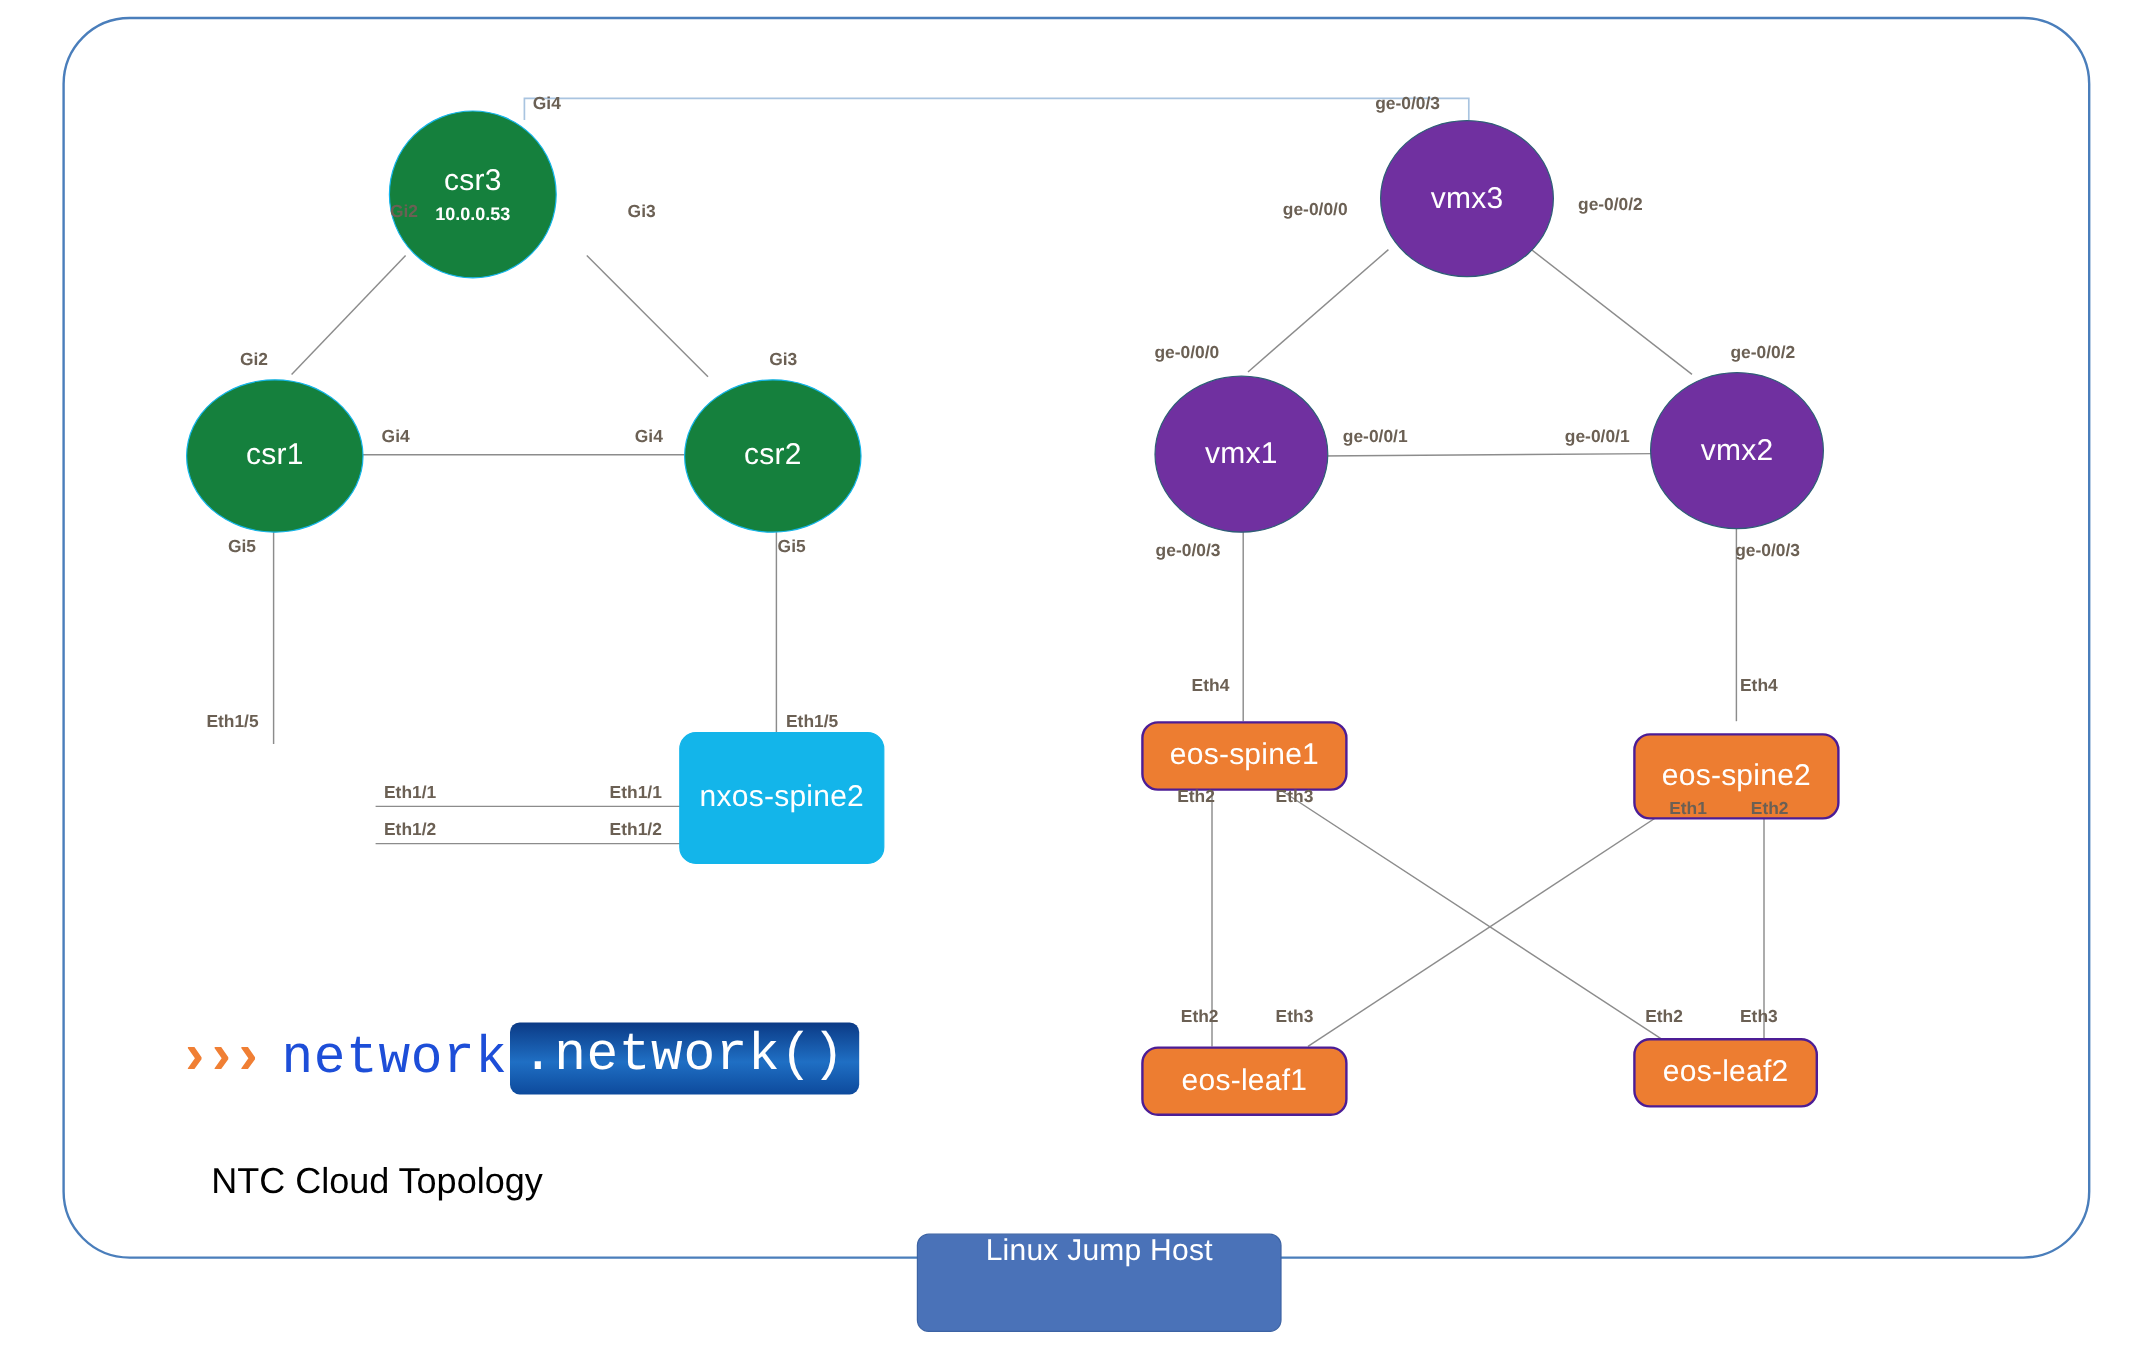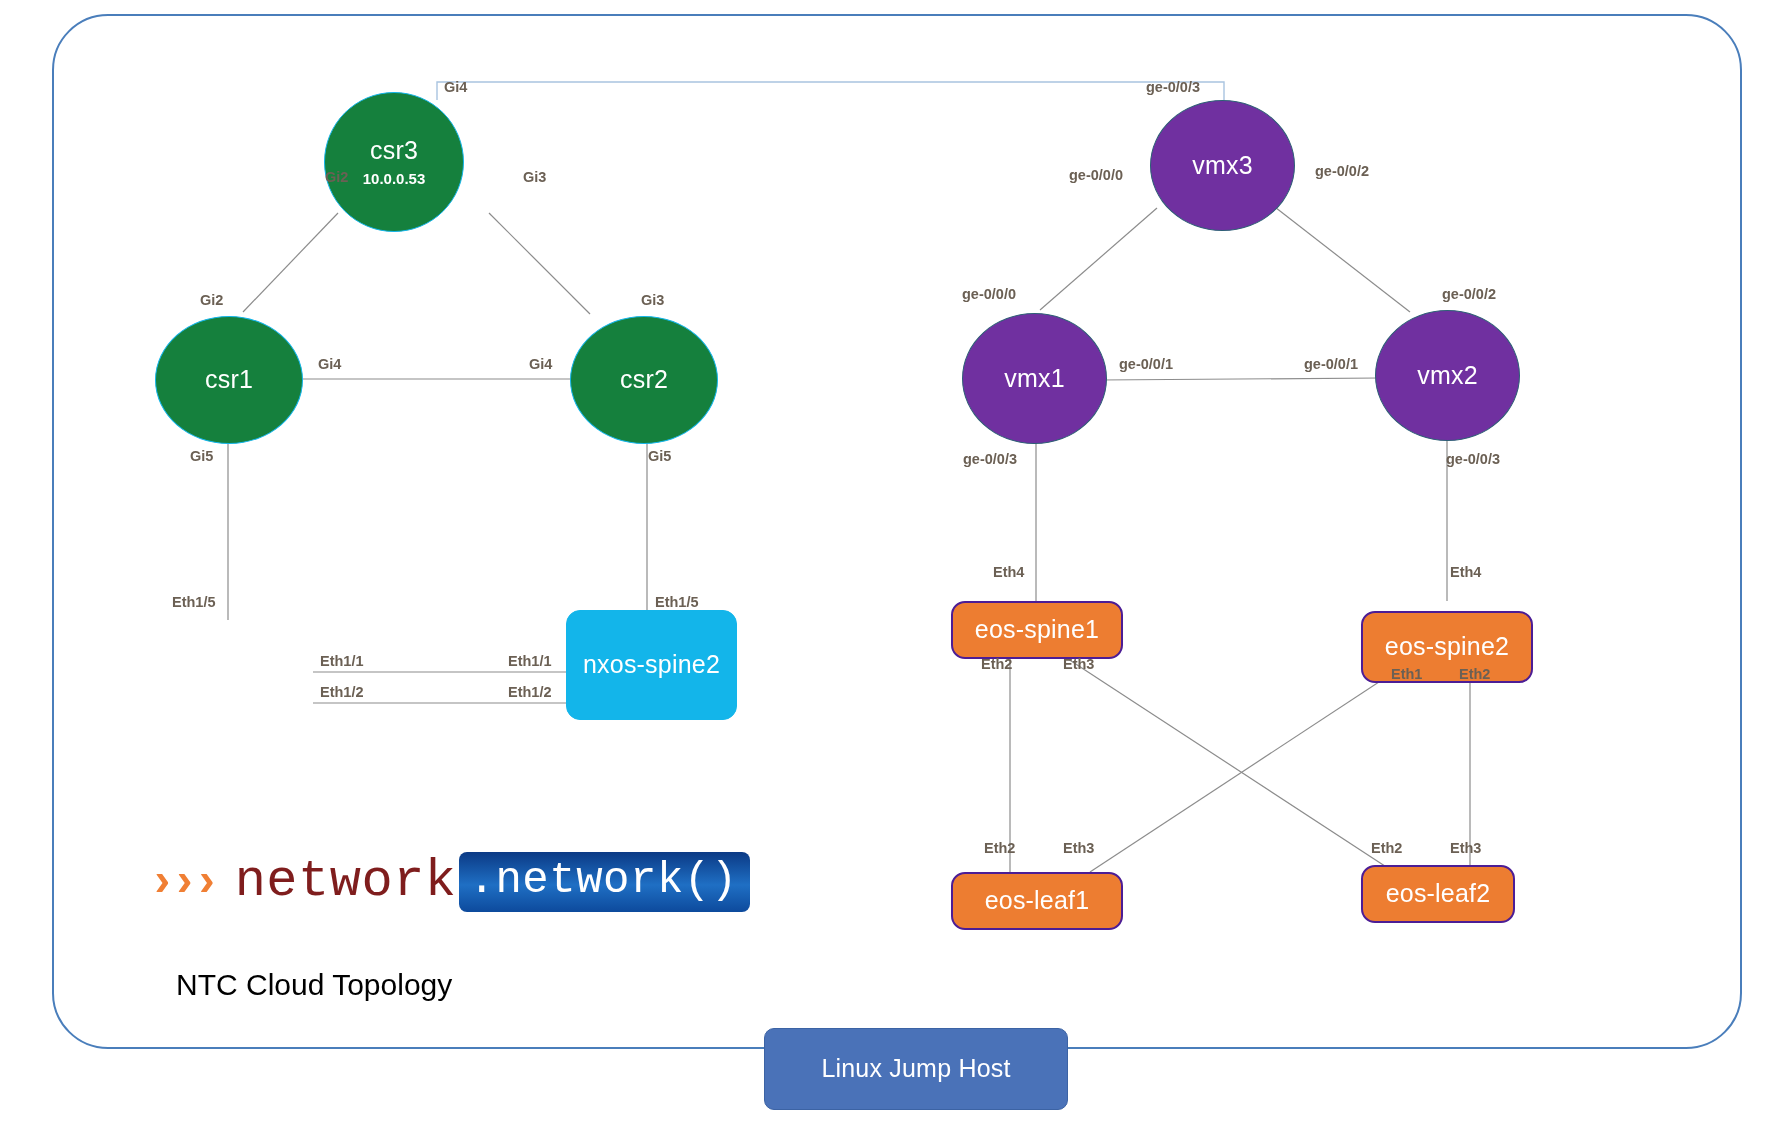--- a/index.html
+++ b/index.html
@@ -115,22 +115,22 @@
   .logo-chevrons {
     font-family: "Liberation Mono", monospace;
     font-size: 47px;
     color: #f07f34;
     letter-spacing: -6px;
     line-height: 1;
     font-weight: bold;
   }
   .logo-network {
     font-family: "Liberation Mono", monospace;
-    font-size: 52px;
-    color: #7f1d1d;
+    font-size: 44px;
+    color: #1d4ed8;
     margin-left: 20px;
     letter-spacing: 0.5px;
     line-height: 1;
   }
   .logo-tocode {
     font-family: "Liberation Mono", monospace;
     font-size: 44px;
     color: #ffffff;
     background: linear-gradient(180deg, #0b3a85 0%, #1f6fc4 55%, #0d4a9c 100%);
     border-radius: 8px;
@@ -227,21 +227,21 @@
   </div>
 
   <div class="node box eos" style="left:951px; top:872px; width:172px; height:58px;">
     <span class="node-label">eos-leaf1</span>
   </div>
 
   <div class="node box eos" style="left:1361px; top:865px; width:154px; height:58px;">
     <span class="node-label">eos-leaf2</span>
   </div>
 
-  <div class="node jump" style="left:764px; top:1028px; width:304px; height:82px; display:flex; align-items:center; justify-content:center;">
+  <div class="node jump" style="left:764px; top:1028px; width:304px; height:82px; display:flex; align-items:center; justify-content:flex-start;">
     <span class="node-label">Linux Jump Host</span>
   </div>
 
   <span class="port" style="left:444px; top:80px;">Gi4</span>
   <span class="port" style="left:1146px; top:80px;">ge-0/0/3</span>
 
   <span class="port" style="left:325px; top:170px;">Gi2</span>
   <span class="port" style="left:523px; top:170px;">Gi3</span>
 
   <span class="port" style="left:200px; top:293px;">Gi2</span>

